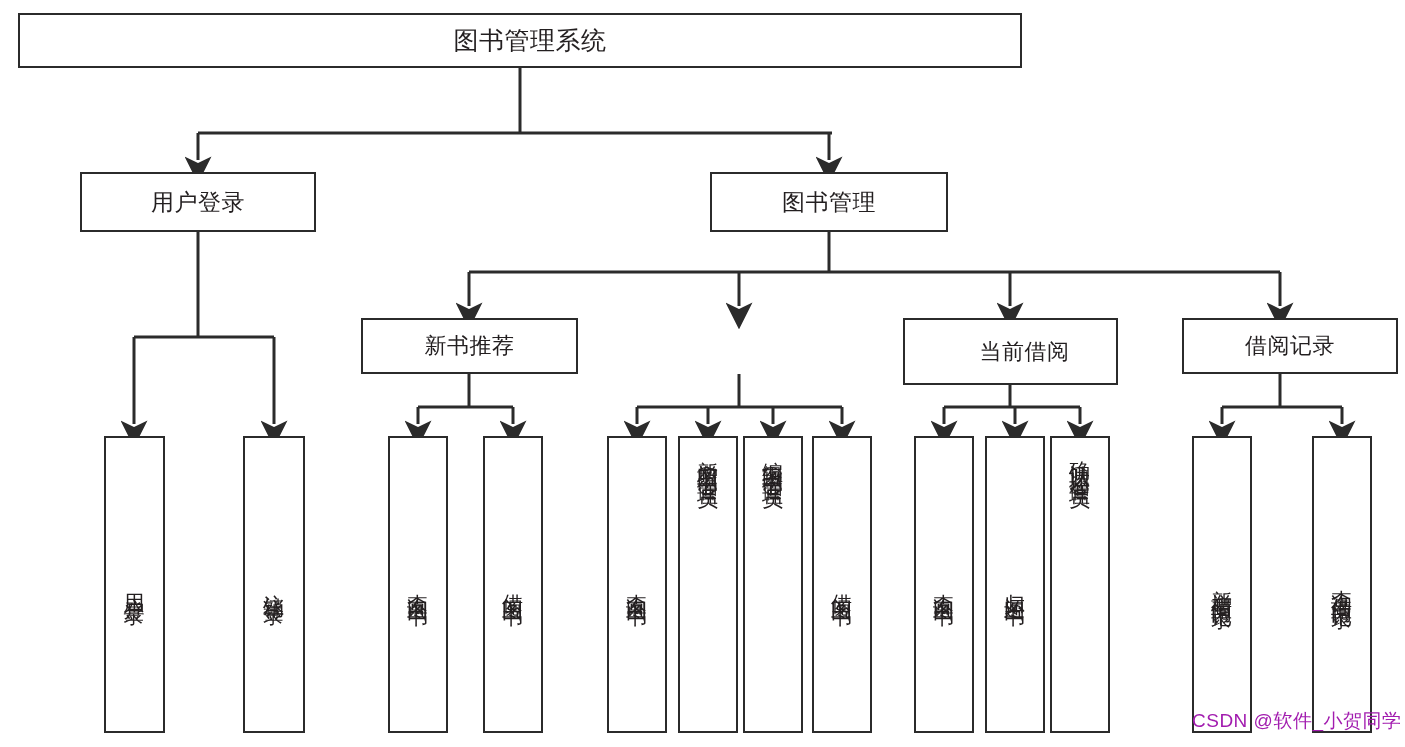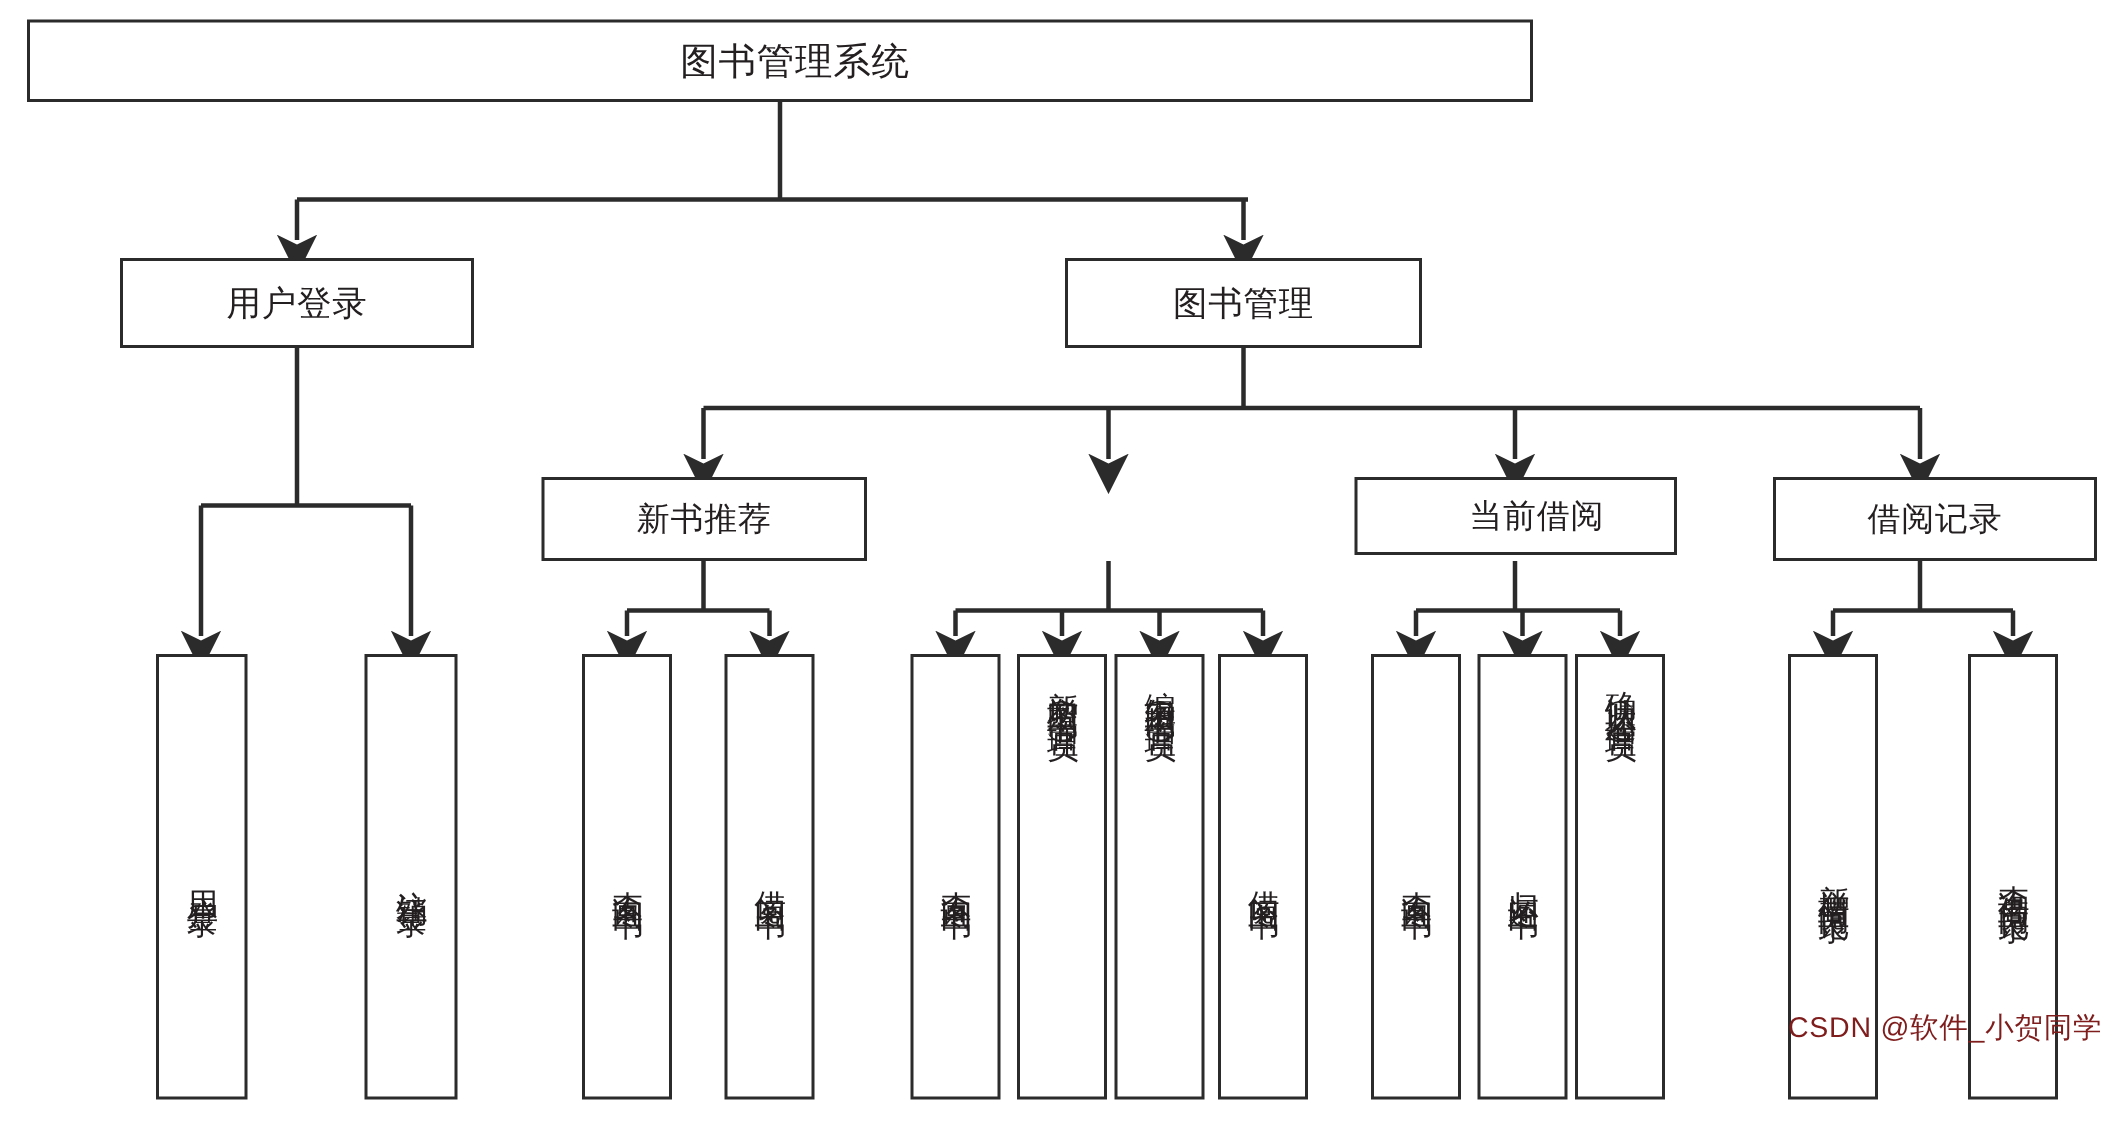--- a/index.html
+++ b/index.html
@@ -138,21 +138,21 @@
   <div class="node level2" id="node-l2-0" style="left: 80px; top: 172px; width: 236px; height: 60px;">
     <span>用户登录</span>
   </div>
   <div class="node level3" id="node-l3-0" style="left: 361px; top: 318px; width: 217px; height: 56px;">
     <span>新书推荐</span>
   </div>
 
   <div class="node level2" id="node-l2-1" style="left: 710px; top: 172px; width: 238px; height: 60px;">
     <span>图书管理</span>
   </div>
-  <div class="node level3" id="node-l3-2" style="left: 903px; top: 318px; width: 215px; height: 52px; padding-left: 28px;">
+  <div class="node level3" id="node-l3-2" style="left: 903px; top: 318px; width: 215px; height: 67px; padding-left: 28px;">
     <span>当前借阅</span>
   </div>
   <div class="node level3" id="node-l3-3" style="left: 1172px; top: 318px; width: 216px; height: 56px; margin-left: 10px;">
     <span>借阅记录</span>
   </div>
 
   <div class="node leaf" id="node-leaf-0" style="left: 104px; top: 436px; width: 61px; height: 297px;">
     <span class="vtext">用户登录</span>
   </div>
   <div class="node leaf" id="node-leaf-1" style="left: 243px; top: 436px; width: 62px; height: 297px;">
@@ -185,15 +185,15 @@
   <div class="node leaf top" id="node-leaf-10" style="left: 1050px; top: 436px; width: 60px; height: 297px;">
     <span class="vtext">确认归还（管理员）</span>
   </div>
   <div class="node leaf" id="node-leaf-11" style="left: 1192px; top: 436px; width: 60px; height: 297px;">
     <span class="vtext">新增借阅记录</span>
   </div>
   <div class="node leaf" id="node-leaf-12" style="left: 1312px; top: 436px; width: 60px; height: 297px;">
     <span class="vtext">查询借阅记录</span>
   </div>
 
-  <div class="watermark" style="left: 1192px; top: 672px; color: #7f1d1d;">CSDN @软件_小贺同学</div>
+  <div class="watermark" style="left: 1192px; top: 708px; color: #a21caf;">CSDN @软件_小贺同学</div>
 
 </div>
 
 </body></html>

